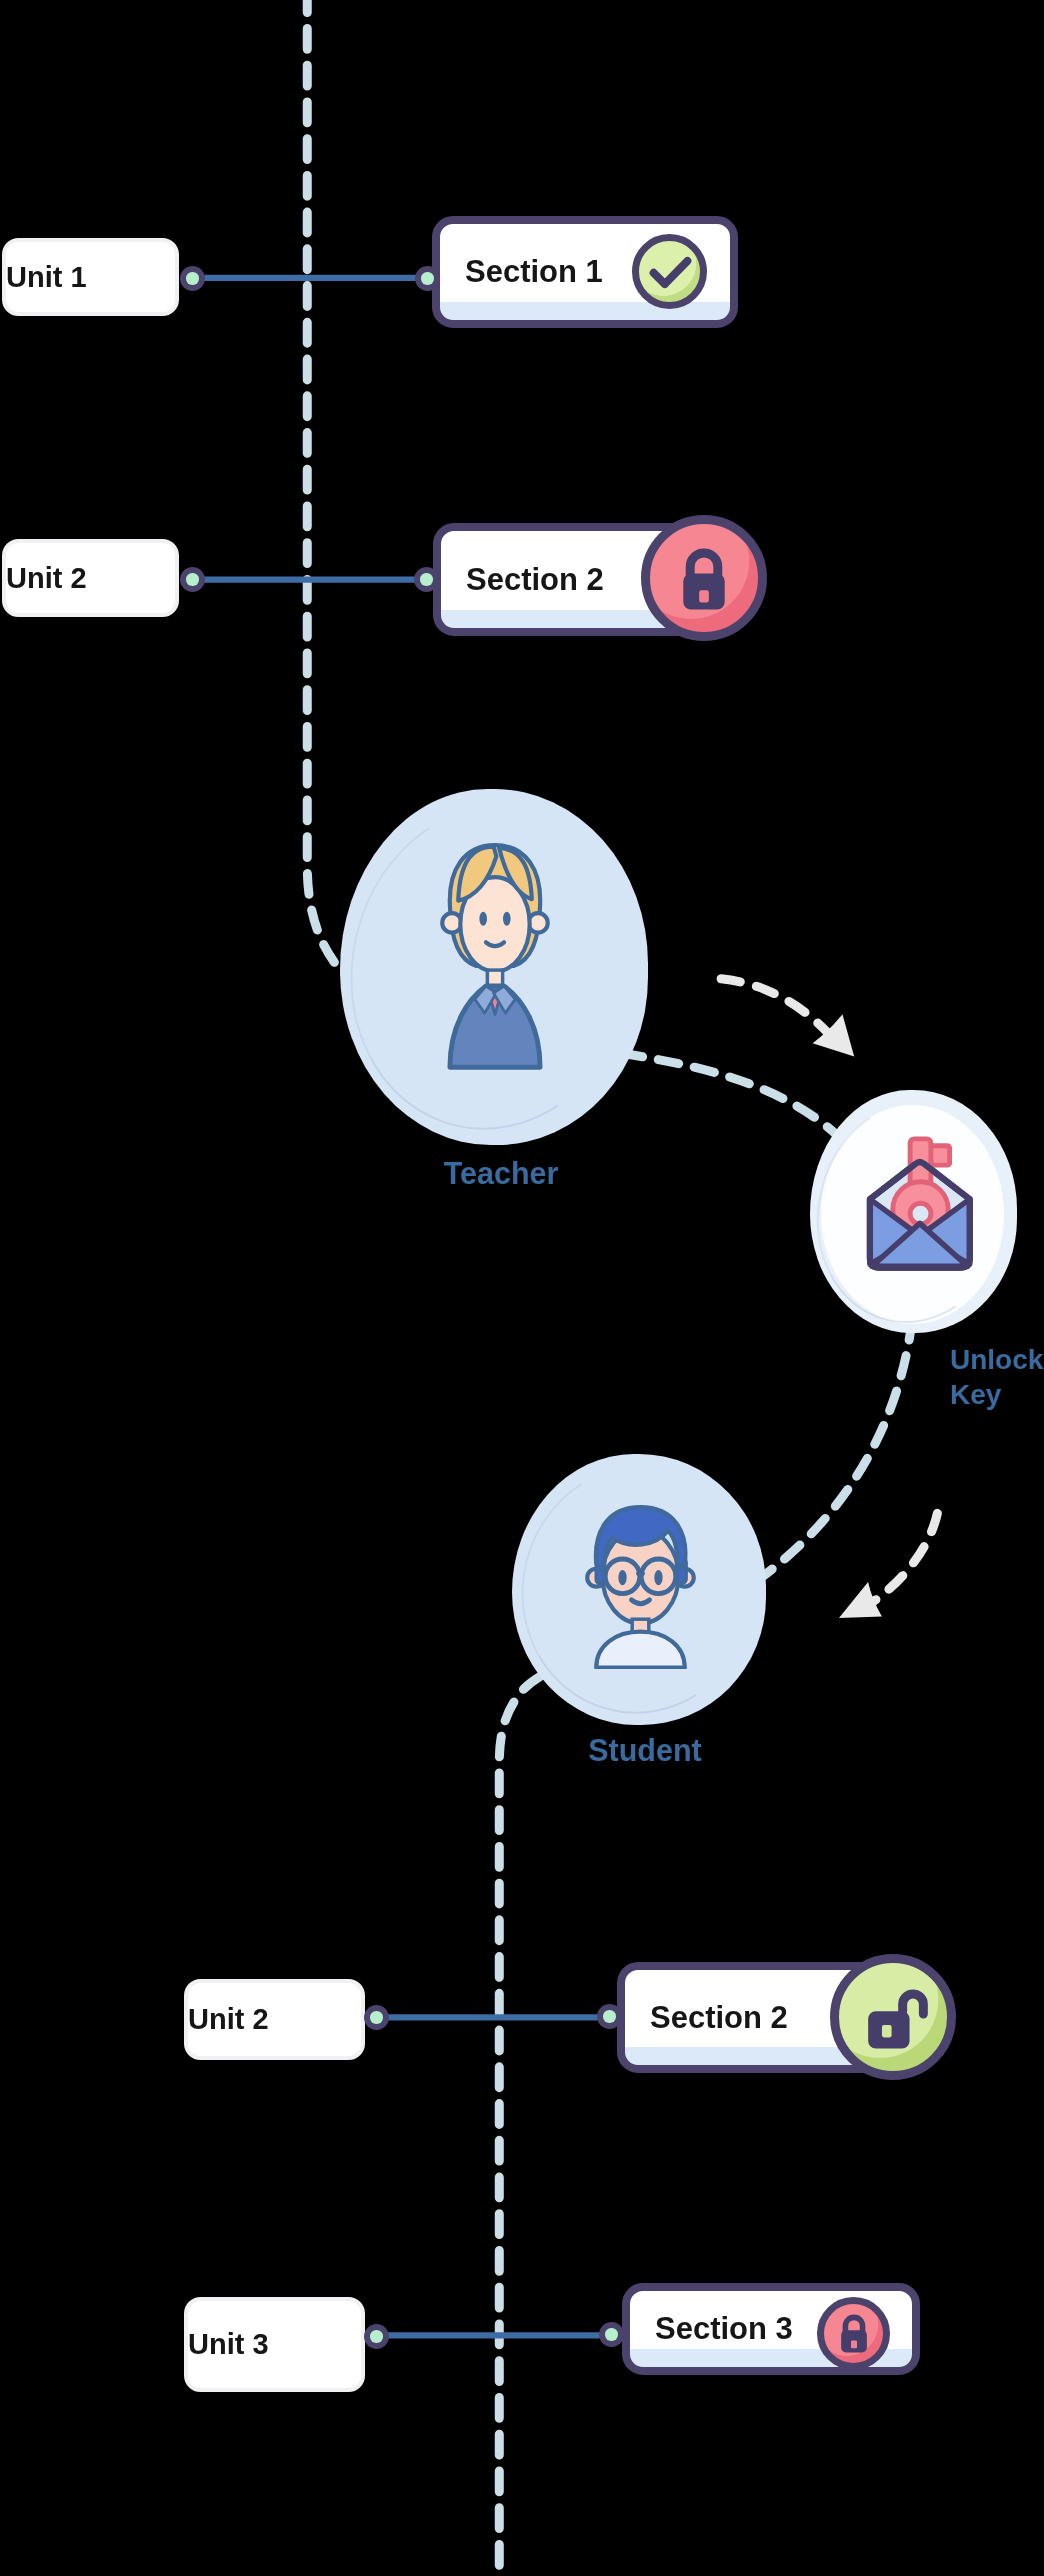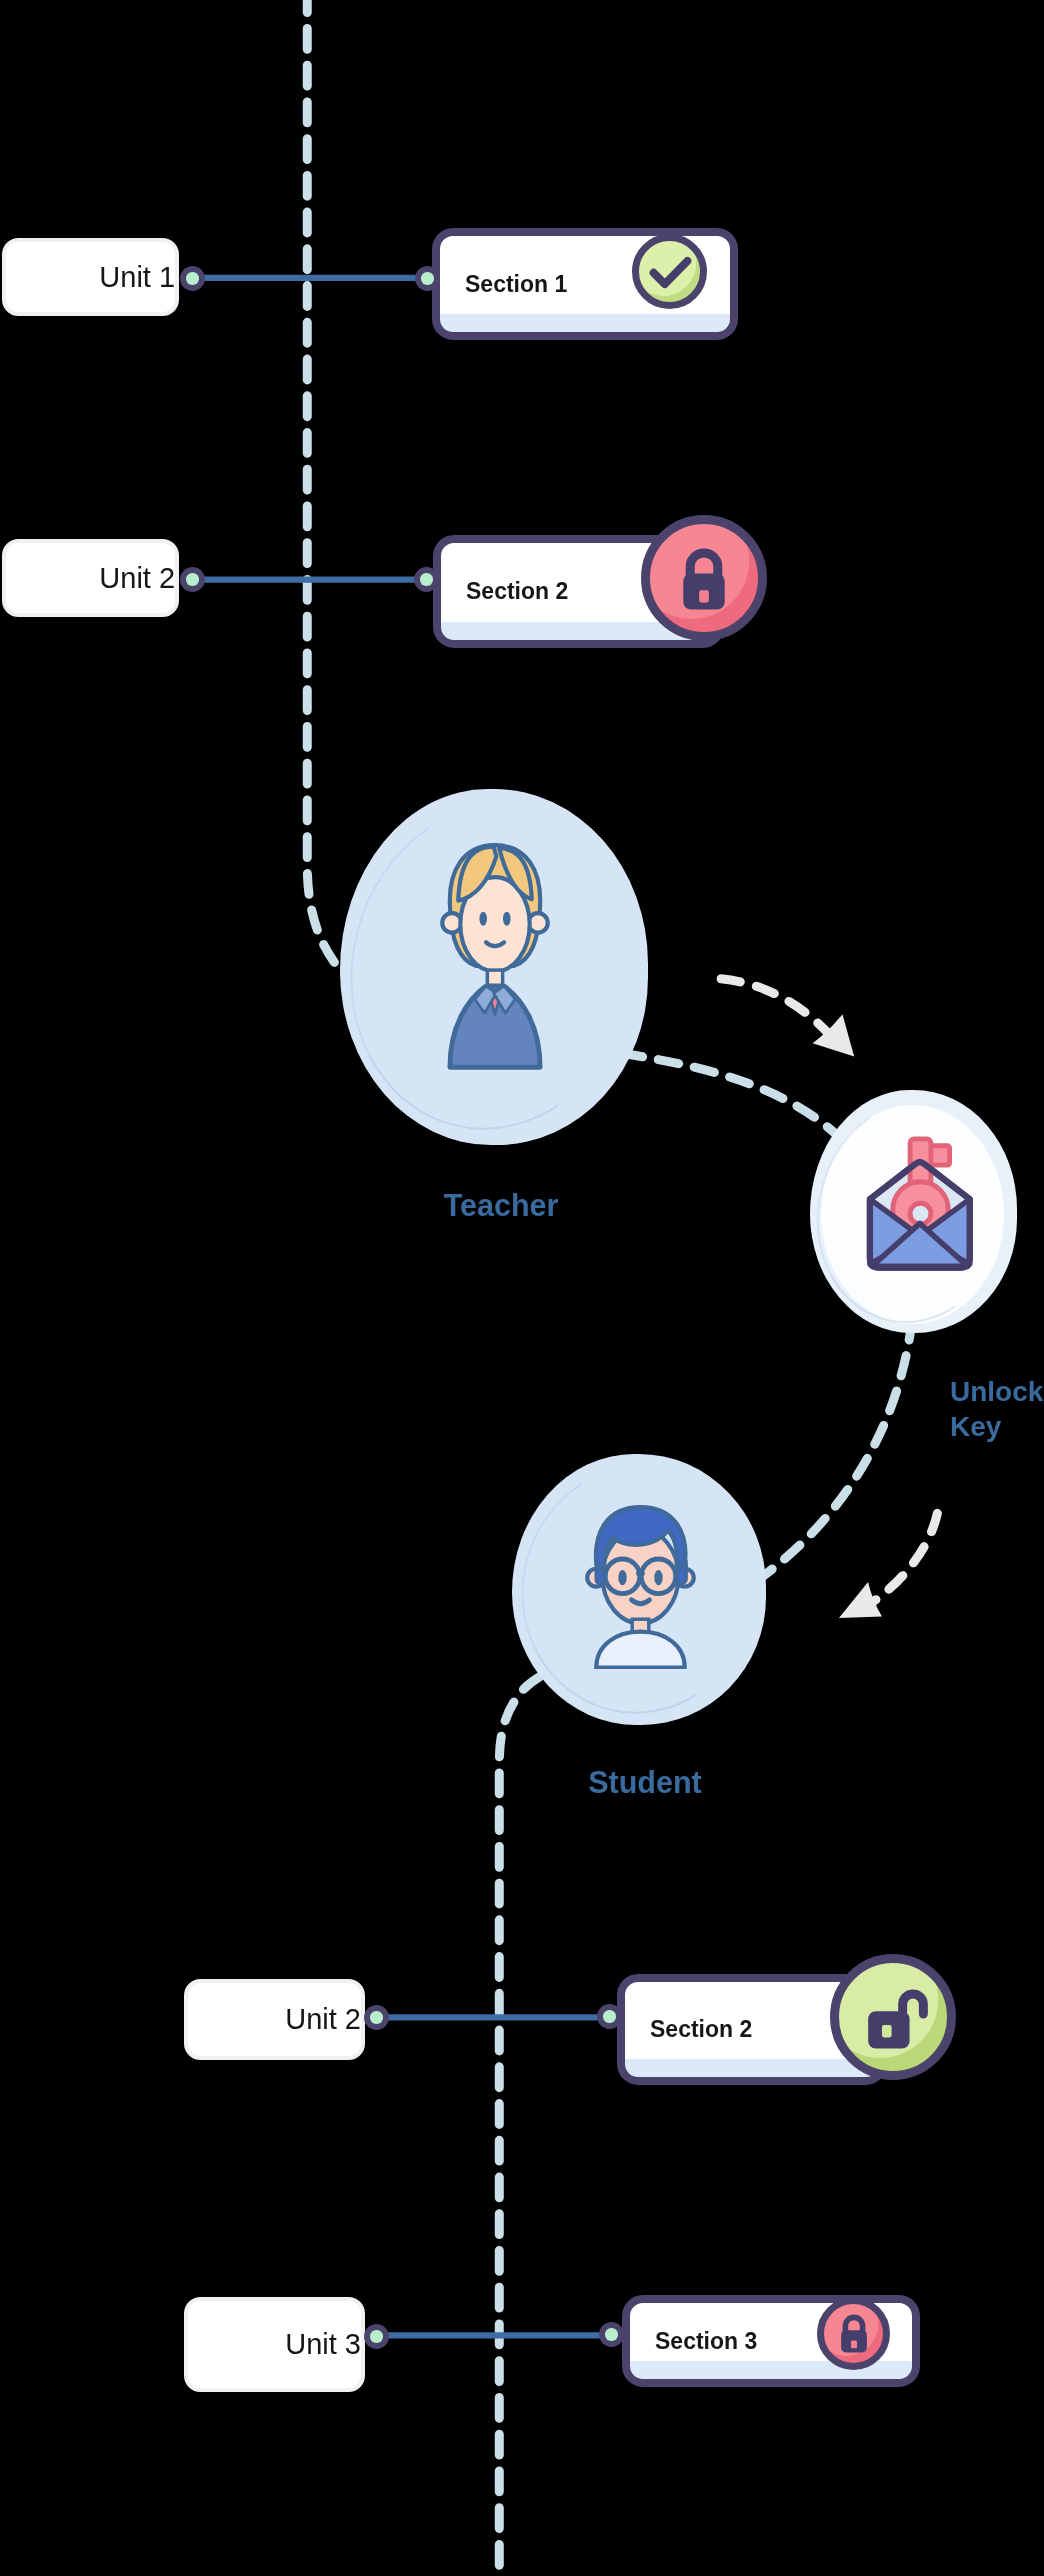--- a/index.html
+++ b/index.html
@@ -9,38 +9,38 @@
   
   .blob{position:absolute;background:#d5e5f6;border-radius:49% 51% 50% 50% / 52% 50% 48% 50%;}
   .blob::after{content:"";position:absolute;inset:4%;border-radius:50%;
       border:2.1px solid transparent;border-bottom-color:rgba(150,170,200,.28);
       border-left-color:rgba(150,170,200,.18);transform:rotate(14deg);}
   .blob-light{background:#e8f1fa;}
   .blob-inner{position:absolute;background:#fdfeff;border-radius:50%;}
   .avatar{position:absolute;}
   
   .unit-box{position:absolute;background:#fff;border:4.9px solid #f1f1f3;border-radius:16.6px;
-      box-sizing:border-box;display:flex;align-items:center;justify-content:flex-end;
-      font-size:29px;font-weight:400;color:#161616;z-index:4;}
+      box-sizing:border-box;display:flex;align-items:center;justify-content:flex-start;
+      font-size:29px;font-weight:700;color:#161616;z-index:4;}
   .section-box{position:absolute;background:linear-gradient(#ffffff calc(100% - 18px), #dce9f8 calc(100% - 18px));
       border:8.3px solid #4b436b;border-radius:21px;box-sizing:border-box;
       display:flex;align-items:center;padding-left:25px;
-      font-size:23px;font-weight:800;color:#161616;z-index:4;margin-top:12px;}
+      font-size:31px;font-weight:800;color:#161616;z-index:4;}
   .section-box::after{content:"";position:absolute;left:0;right:0;bottom:0;height:0;}
   
   .badge{position:absolute;border-radius:50%;box-sizing:border-box;border:9px solid #4b436b;
       display:flex;align-items:center;justify-content:center;z-index:5;}
   .badge-complete{background:radial-gradient(circle at 40% 36%, #dcefab 61%, #c0dd83 62%);}
   .badge-locked{background:radial-gradient(circle at 38% 34%, #f58692 59%, #ee6b7d 60%);}
   .badge-unlocked{background:radial-gradient(circle at 38% 34%, #d8eca6 59%, #bad878 60%);}
   
   .dot{position:absolute;width:25px;height:25px;border-radius:50%;background:#4b436b;z-index:6;}
   .dot::after{content:"";position:absolute;left:6.2px;top:6.2px;width:12.5px;height:12.5px;border-radius:50%;background:#b7efcc;}
   
-  .actor-label{position:absolute;color:#3a6b9e;font-weight:800;font-size:30.5px;z-index:4;margin-top:32px;}
+  .actor-label{position:absolute;color:#3a6b9e;font-weight:800;font-size:30.5px;z-index:4;}
   .center{text-align:center;}
 </style>
 </head>
 <body>
 
 <div id="stage">
 
   <svg class="layer" width="1045" height="2576" viewBox="0 0 1507 3716" style="z-index:1">
     <path d="M 443 -12 L 443 1248 C 443 1390 520 1462 690 1492 C 860 1520 1080 1520 1210 1640 C 1280 1705 1330 1790 1316 1900 C 1300 2040 1230 2190 1070 2295 C 950 2372 800 2385 752 2440 C 726 2472 720 2505 720 2545 L 720 3726" fill="none" stroke="#cbdfe9" stroke-width="13" stroke-linecap="round" stroke-dasharray="30 23"></path>
     <path d="M 1040 1412 C 1100 1418 1152 1446 1194 1490" fill="none" stroke="#e9e9e9" stroke-width="13" stroke-linecap="round" stroke-dasharray="28 24"></path>

